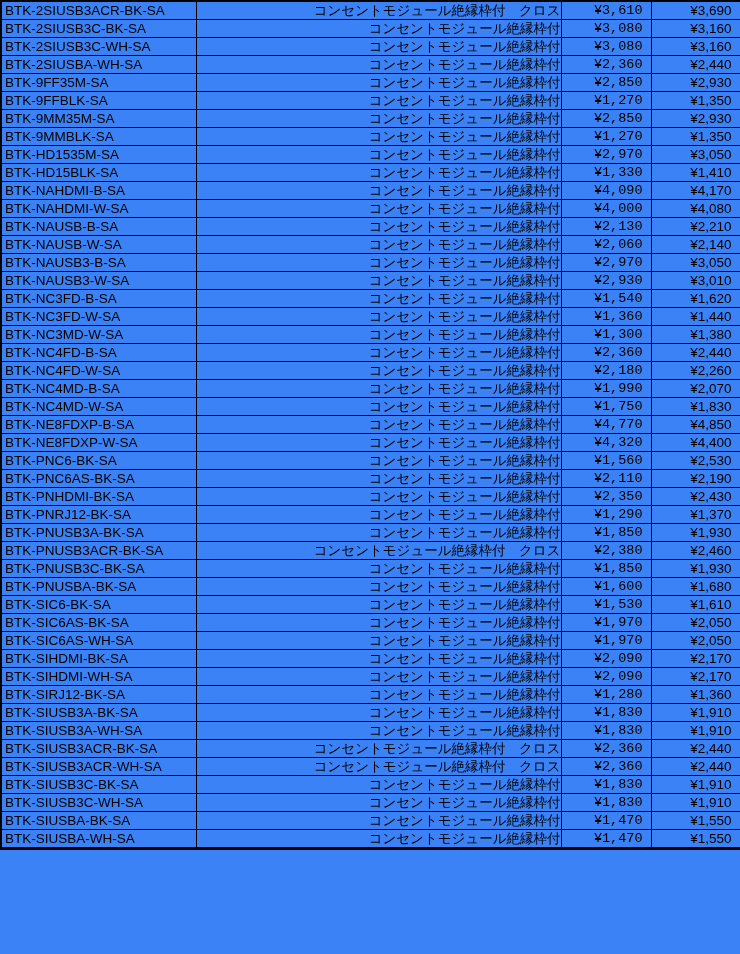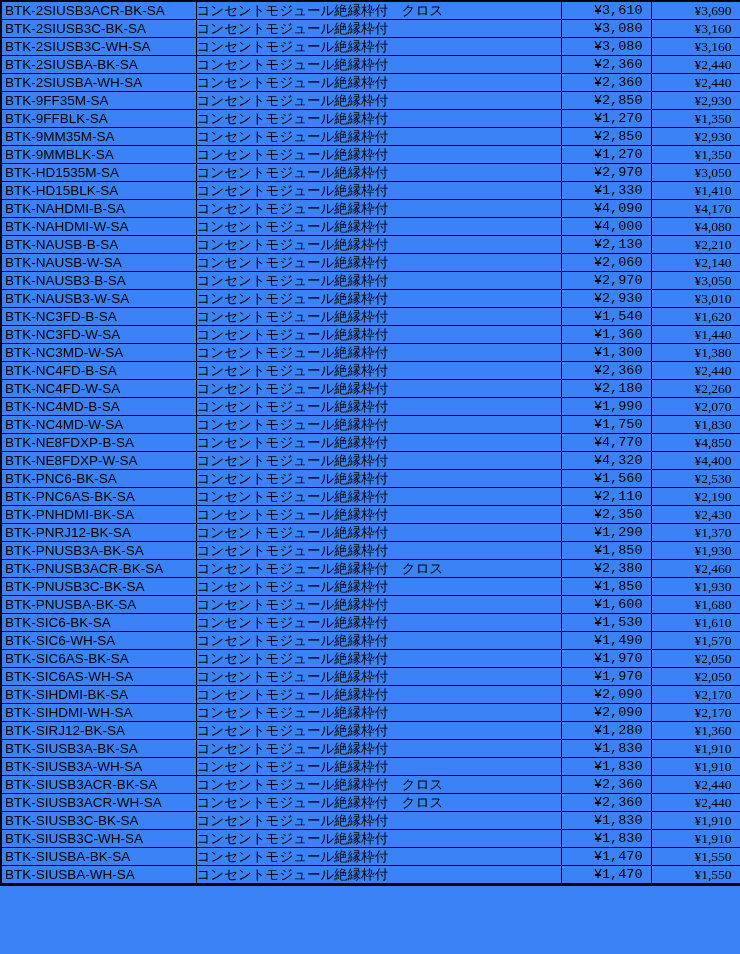--- a/index.html
+++ b/index.html
@@ -26,23 +26,23 @@
     border: 1px solid #000;
     height: 17.6px;
     font-size: 13.5px;
     line-height: 17px;
     color: #000;
     white-space: nowrap;
     overflow: hidden;
     vertical-align: middle;
   }
   td.col-code  { width: 195px; padding-left: 3px;  text-align: left; }
-  td.col-desc  { width: 365px; padding-left: 0;  text-align: left; }
+  td.col-desc  { width: 365px; padding-left: 16px;  text-align: right; }
   td.col-p1    { width: 90px;  padding-right: 8px; text-align: right; font-family: Liberation Mono, monospace; }
-  td.col-p2    { width: 90px;  padding-right: 8px; text-align: right; font-family: Liberation Serif, serif; }
+  td.col-p2    { width: 90px;  padding-right: 8px; text-align: right; }
 </style>
 </head>
 <body>
 
 <div class="sheet">
   <table class="price-table">
     <tbody id="table-body">
   <tr>
     <td class="col-code">BTK-2SIUSB3ACR-BK-SA</td>
     <td class="col-desc">コンセントモジュール絶縁枠付　クロス</td>
@@ -58,26 +58,20 @@
     <td class="col-p2">¥3,160</td>
   </tr>
 
   <tr>
     <td class="col-code">BTK-2SIUSB3C-WH-SA</td>
     <td class="col-desc">コンセントモジュール絶縁枠付</td>
     <td class="col-p1">¥3,080</td>
     <td class="col-p2">¥3,160</td>
   </tr>
 
-  <tr>
-    <td class="col-code">BTK-2SIUSBA-BK-SA</td>
-    <td class="col-desc">コンセントモジュール絶縁枠付</td>
-    <td class="col-p1">¥2,360</td>
-    <td class="col-p2">¥2,440</td>
-  </tr>
 
   <tr>
     <td class="col-code">BTK-2SIUSBA-WH-SA</td>
     <td class="col-desc">コンセントモジュール絶縁枠付</td>
     <td class="col-p1">¥2,360</td>
     <td class="col-p2">¥2,440</td>
   </tr>
 
   <tr>
     <td class="col-code">BTK-9FF35M-SA</td>
@@ -283,26 +277,20 @@
     <td class="col-p2">¥1,680</td>
   </tr>
 
   <tr>
     <td class="col-code">BTK-SIC6-BK-SA</td>
     <td class="col-desc">コンセントモジュール絶縁枠付</td>
     <td class="col-p1">¥1,530</td>
     <td class="col-p2">¥1,610</td>
   </tr>
 
-  <tr>
-    <td class="col-code">BTK-SIC6-WH-SA</td>
-    <td class="col-desc">コンセントモジュール絶縁枠付</td>
-    <td class="col-p1">¥1,490</td>
-    <td class="col-p2">¥1,570</td>
-  </tr>
 
   <tr>
     <td class="col-code">BTK-SIC6AS-BK-SA</td>
     <td class="col-desc">コンセントモジュール絶縁枠付</td>
     <td class="col-p1">¥1,970</td>
     <td class="col-p2">¥2,050</td>
   </tr>
 
   <tr>
     <td class="col-code">BTK-SIC6AS-WH-SA</td>

